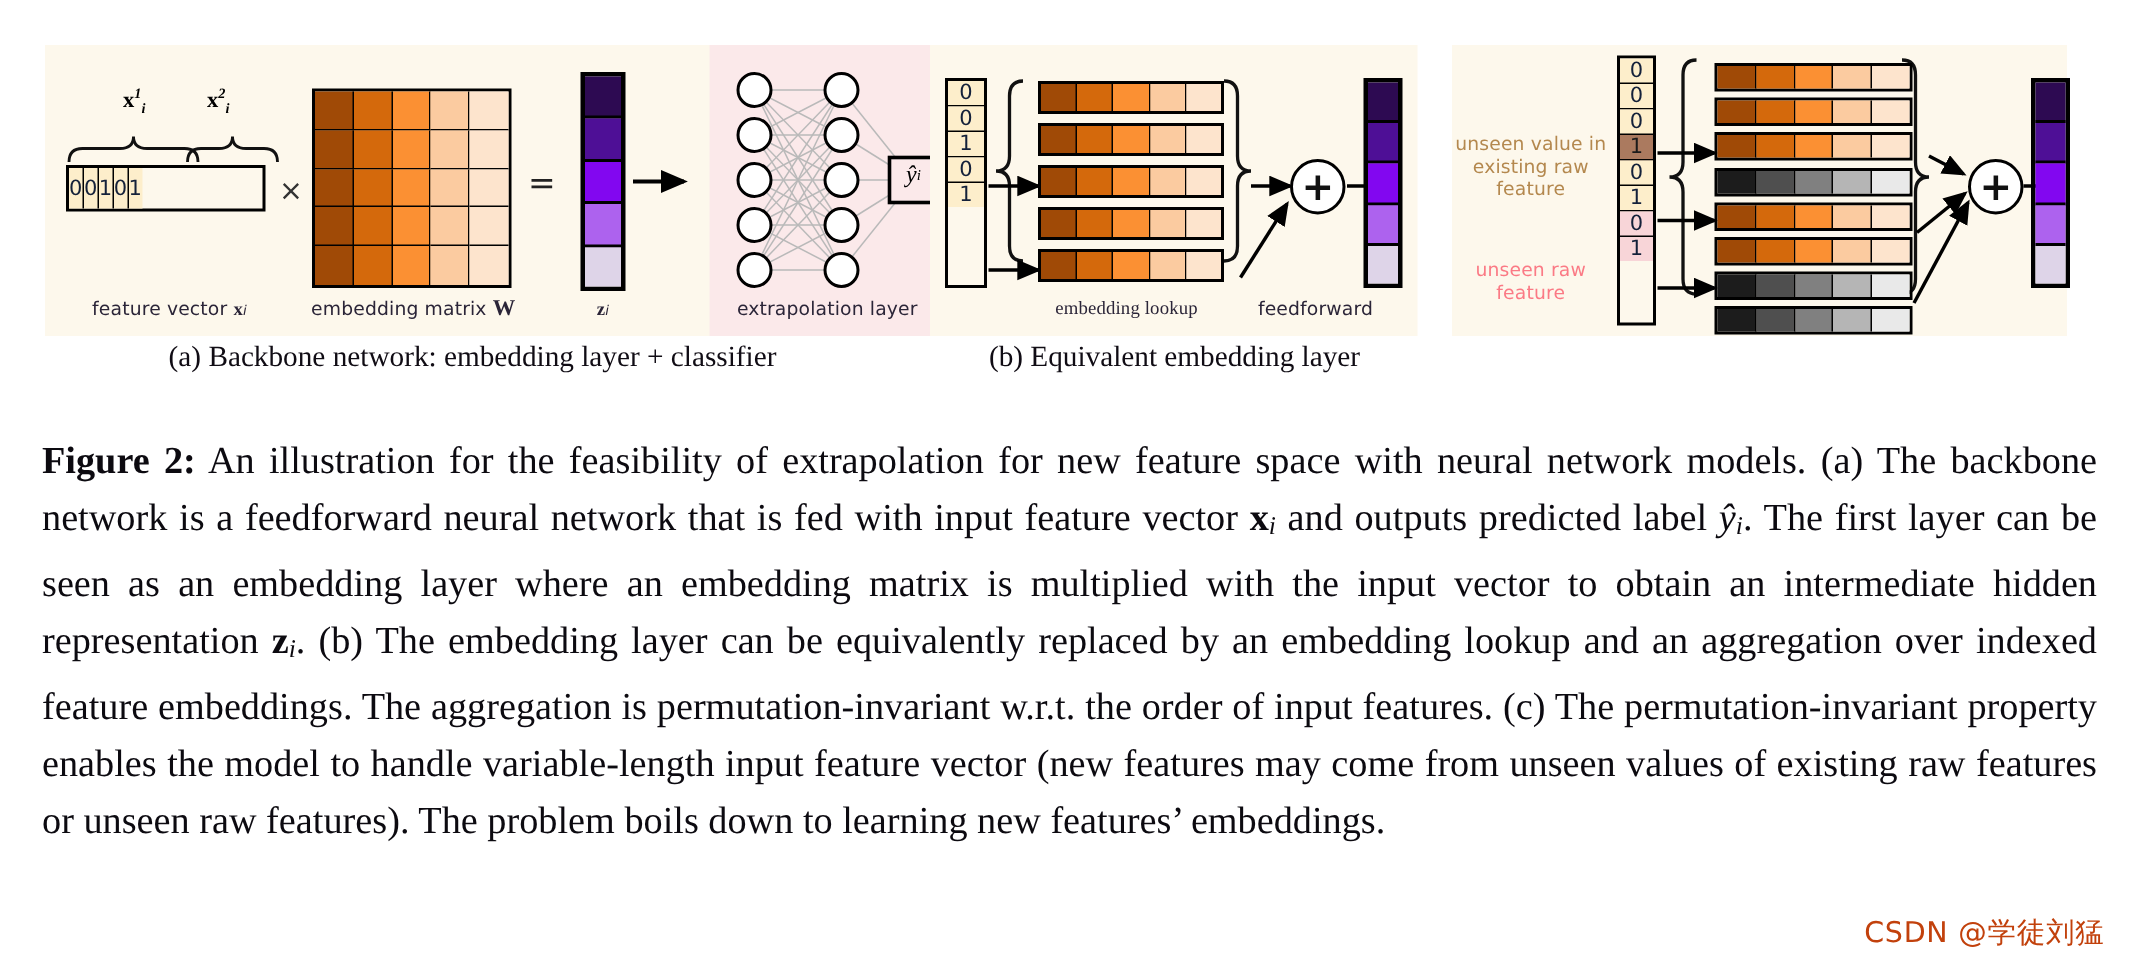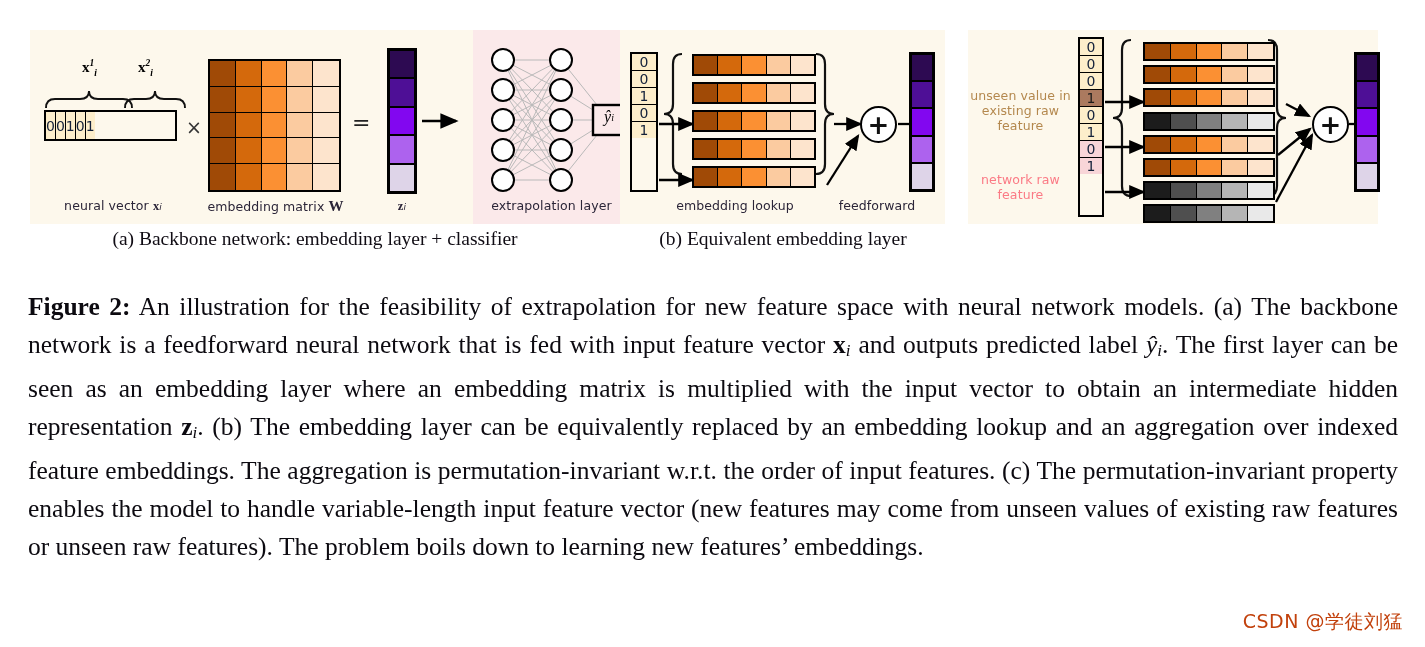--- a/index.html
+++ b/index.html
@@ -340,21 +340,21 @@
         <circle cx="88" cy="150" r="11"></circle>
       </g>
       <rect x="120" y="75" width="32" height="30" fill="#fbe9ea" stroke="#000" stroke-width="2.4"></rect>
     </svg>
     <div style="position:absolute; left:563px; top:72px; width:32px; height:30px; display:flex; align-items:center; justify-content:center; font-family:'Liberation Serif',serif; font-size:16px; font-style:italic;">
       <span>ŷ</span>
         <sub style="font-size:10px;">i</sub>
     </div>
 
     <div class="hand inner-cap" style="left:4px; top:168px; width:158px;">
-      <span>neural vector</span>
+      <span>feature vector</span>
       <b style="font-family:'Liberation Serif',serif;">x</b><i style="font-size:9px;">i</i>
     </div>
     <div class="hand inner-cap" style="left:168px; top:168px; width:155px;">
       <span>embedding matrix</span>
       <b style="font-family:'Liberation Serif',serif; font-size:15px;">W</b>
     </div>
     <div class="hand inner-cap" style="left:345px; top:168px; width:54px;">
       <b style="font-family:'Liberation Serif',serif;">z</b><i style="font-size:9px;">i</i>
     </div>
     <div class="hand inner-cap" style="left:443px; top:168px; width:157px;">extrapolation layer</div>
@@ -430,21 +430,21 @@
     <div class="plus-circle" style="left:240px; top:76px; width:37px; height:37px;">+</div>
 
     <div class="outvec" id="bout" style="left:289px; top:22px; width:26px; height:140px;">
         <div style="background: rgb(45, 10, 82);"></div>
         <div style="background: rgb(78, 15, 150);"></div>
         <div style="background: rgb(130, 7, 240);"></div>
         <div style="background: rgb(173, 98, 238);"></div>
         <div style="background: rgb(222, 212, 232);"></div>
       </div>
 
-    <div class="hand inner-cap" style="left:40px; top:168px; width:150px;">embedding lookup</div>
+    <div class="hand inner-cap" style="left:56px; top:168px; width:150px;font-family:Liberation Serif, serif;">embedding lookup</div>
     <div class="hand inner-cap" style="left:208px; top:168px; width:98px;">feedforward</div>
   </div>
 
   <div class="panel" id="panel-c">
 
     <div class="vvec" id="cvec" style="left:110px; top:7px; width:26px; height:180px;">
       <div class="bitcell">0</div>
       <div class="bitcell">0</div>
       <div class="bitcell">0</div>
       <div class="bitcell" style="background: rgb(171, 122, 95); color: rgb(27, 27, 27);">1</div>
@@ -453,21 +453,21 @@
       <div class="bitcell" style="background: rgb(248, 213, 216);">0</div>
       <div class="bitcell" style="background: rgb(248, 213, 216);">1</div>
     </div>
 
     <div class="hand" id="anno-unseen-value" style="position: absolute; left: 0px; top: 58px; width: 105px; text-align: center; line-height: 15px; color: rgb(180, 136, 78);">
         <div>unseen value in</div>
         <div>existing raw</div>
         <div>feature</div>
       </div>
     <div class="hand" id="anno-unseen-feature" style="position: absolute; left: 0px; top: 142px; width: 105px; text-align: center; line-height: 15px; color: rgb(251, 122, 133);">
-        <div>network raw</div>
+        <div>unseen raw</div>
         <div>feature</div>
       </div>
 
     <svg class="overlay">
       <defs>
         <marker id="ahc" markerWidth="7" markerHeight="7" refX="6" refY="3" orient="auto">
           <path d="M0,0 L7,3 L0,6 z" fill="#000"></path>
         </marker>
       </defs>
       <path d="M163,10 q-9,0 -9,10 l0,58 q0,10 -9,10 q9,0 9,10 l0,58 q0,10 9,10" fill="none" stroke="#111" stroke-width="2.2"></path>

